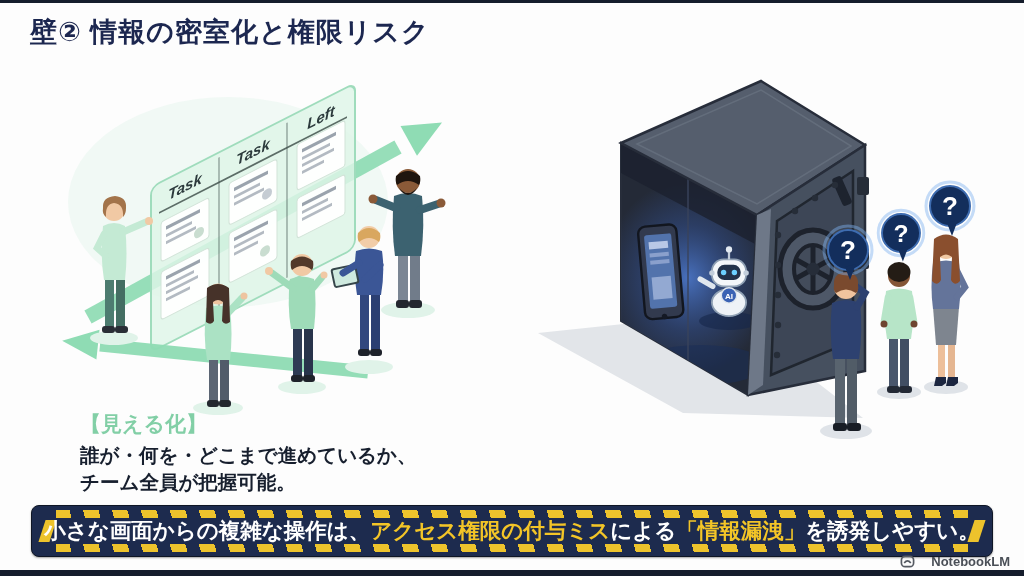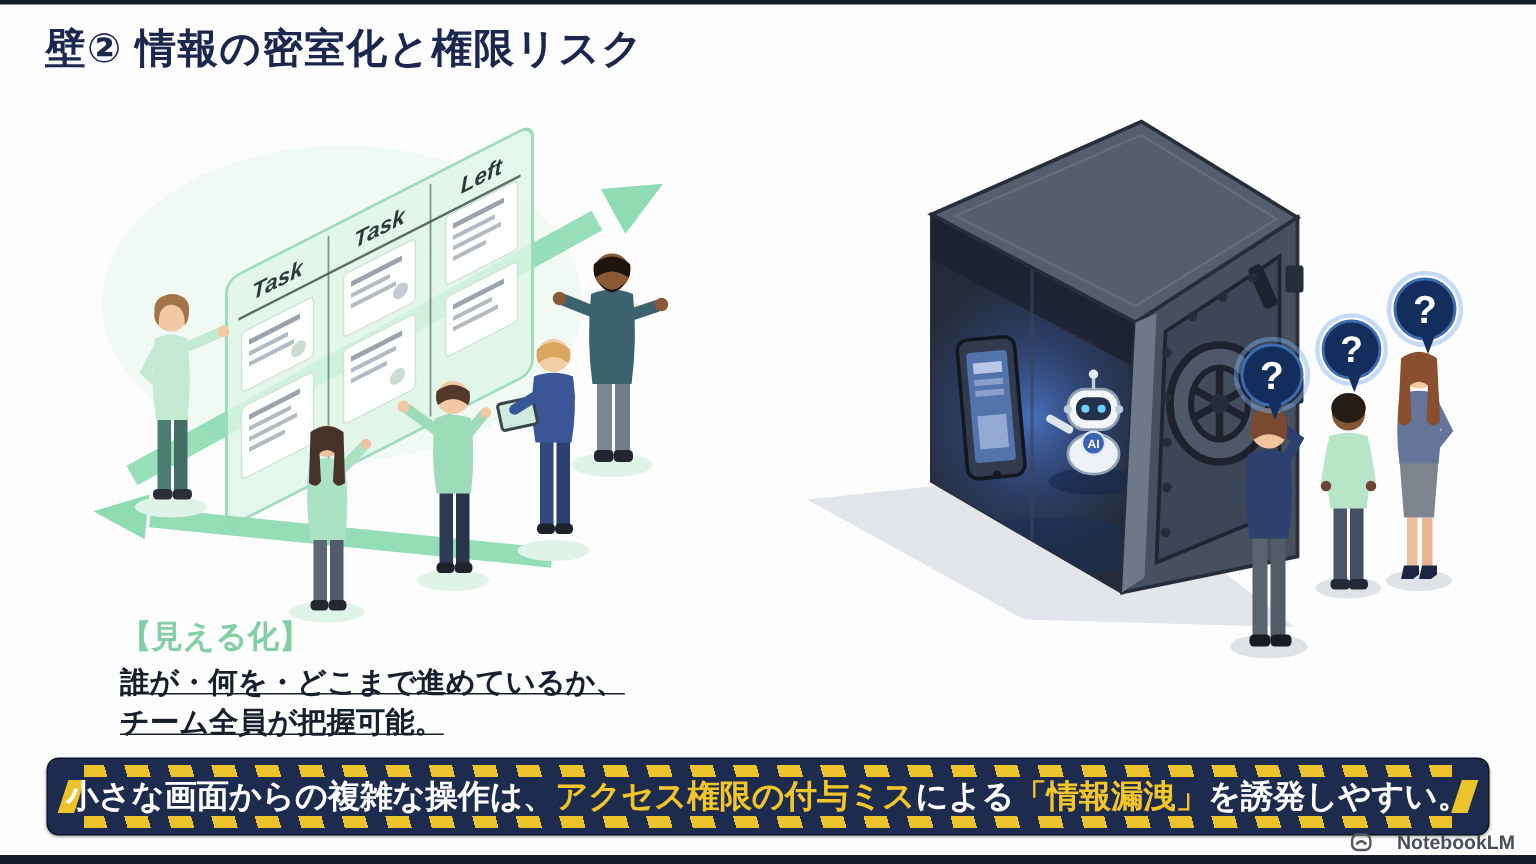--- a/index.html
+++ b/index.html
@@ -16,21 +16,21 @@
     position:absolute;left:30px;top:14px;
     font-size:27px;font-weight:800;color:#1c2750;letter-spacing:1px;
   }
 
   .illu{position:absolute;}
   .illu.left{left:28px;top:72px;}
   .illu.right{left:533px;top:73px;}
 
   .caption{position:absolute;width:470px;margin-left:36px;}
   .caption .label{font-size:21px;font-weight:800;margin-bottom:4px;}
-  .caption .line{font-size:19.5px;font-weight:700;color:#171f2e;line-height:1.36;text-decoration:underline;}
+  .caption .line{font-size:19.5px;font-weight:700;color:#171f2e;line-height:1.36;}
   .caption.left{left:44px;top:410px;}
   .caption.left .label{color:#82cfa6;}
   .caption.right{left:538px;top:410px;}
   .caption.right .label{color:#1c2750;}
 
   .hazard-banner{
     position:absolute;left:31px;right:31px;top:505px;height:50px;
     background:#1d2b4e;border-radius:8px;border:1px solid #0f1626;
     box-shadow:0 1px 2px rgba(0,0,0,.35);
   }

